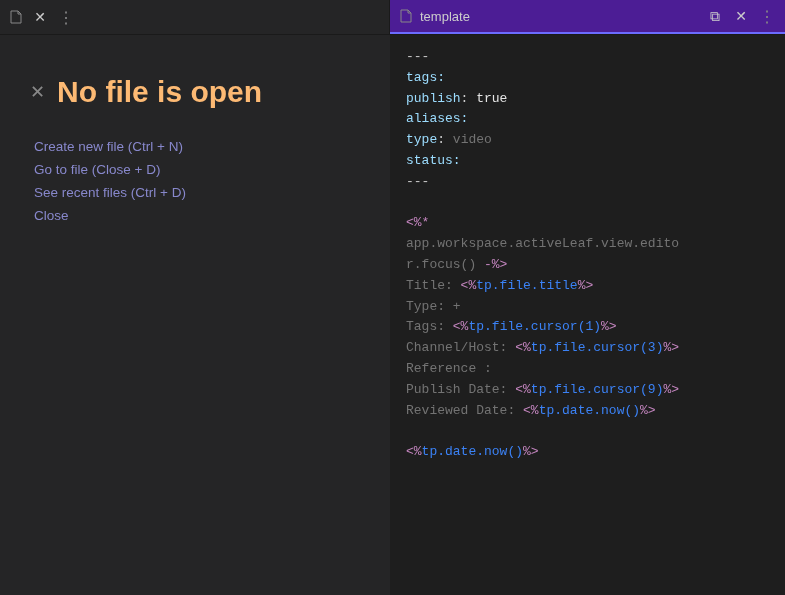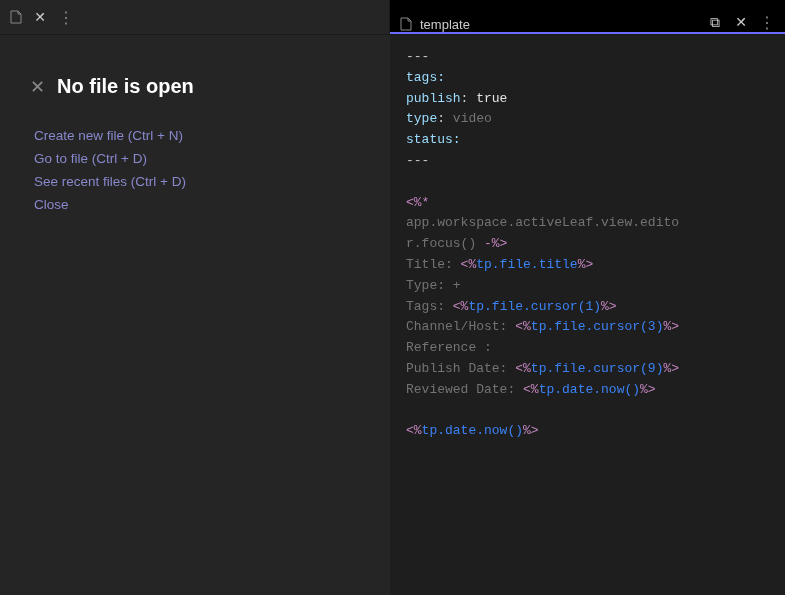--- a/index.html
+++ b/index.html
@@ -26,25 +26,25 @@
       align-items: center;
       width: 390px;
       border-right: 1px solid #1a1a1a;
       padding: 0 8px;
       gap: 6px;
       flex-shrink: 0;
     }
 
     .tab-right {
       display: flex;
-      align-items: flex-end;
+      align-items: center;
       flex: 1;
       padding: 0 8px;
       gap: 6px;
-      background: #000000;
+      background: #4c1d95;
       border-bottom: 2px solid #6c6cff;
       position: relative;
     }
 
     .tab-icon {
       width: 16px;
       height: 16px;
       display: flex;
       align-items: center;
       justify-content: center;
@@ -108,23 +108,23 @@
     }
 
     .close-x {
       color: #888;
       font-size: 18px;
       cursor: pointer;
       flex-shrink: 0;
     }
 
     .no-file-title {
-      font-size: 20px;
+      font-size: 30px;
       font-weight: 700;
-      color: #ffffff;
+      color: #fdba74;
     }
 
     .no-file-actions {
       display: flex;
       flex-direction: column;
       gap: 4px;
       padding-left: 4px;
     }
 
     .no-file-action {
@@ -188,34 +188,35 @@
 
 <div class="main-content">
 
   <div class="left-panel">
     <div class="no-file-header">
       <span class="close-x">✕</span>
       <span class="no-file-title">No file is open</span>
     </div>
     <div class="no-file-actions">
       <span class="no-file-action">Create new file (Ctrl + N)</span>
-      <span class="no-file-action">Go to file (Ctrl + D)</span>
+      <span class="no-file-action">Go to file (Close + D)</span>
       <span class="no-file-action">See recent files (Ctrl + D)</span>
       <span class="no-file-action">Close</span>
     </div>
   </div>
 
   <div class="right-panel">
 
     <span class="code-line c-dash">---</span>
 
     <span class="code-line"><span class="c-key">tags:</span></span>
 
     <span class="code-line"><span class="c-key">publish</span><span class="c-colon">: </span><span class="c-value-true">true</span></span>
 
+    <span class="code-line"><span class="c-key">aliases:</span></span>
 
     <span class="code-line"><span class="c-key">type</span><span class="c-colon">: </span><span class="c-default">video</span></span>
 
     <span class="code-line"><span class="c-key">status:</span></span>
 
     <span class="code-line c-dash">---</span>
 
     <span class="code-line"> </span>
 
     <span class="code-line"><span class="c-purple">&lt;%*</span></span>

